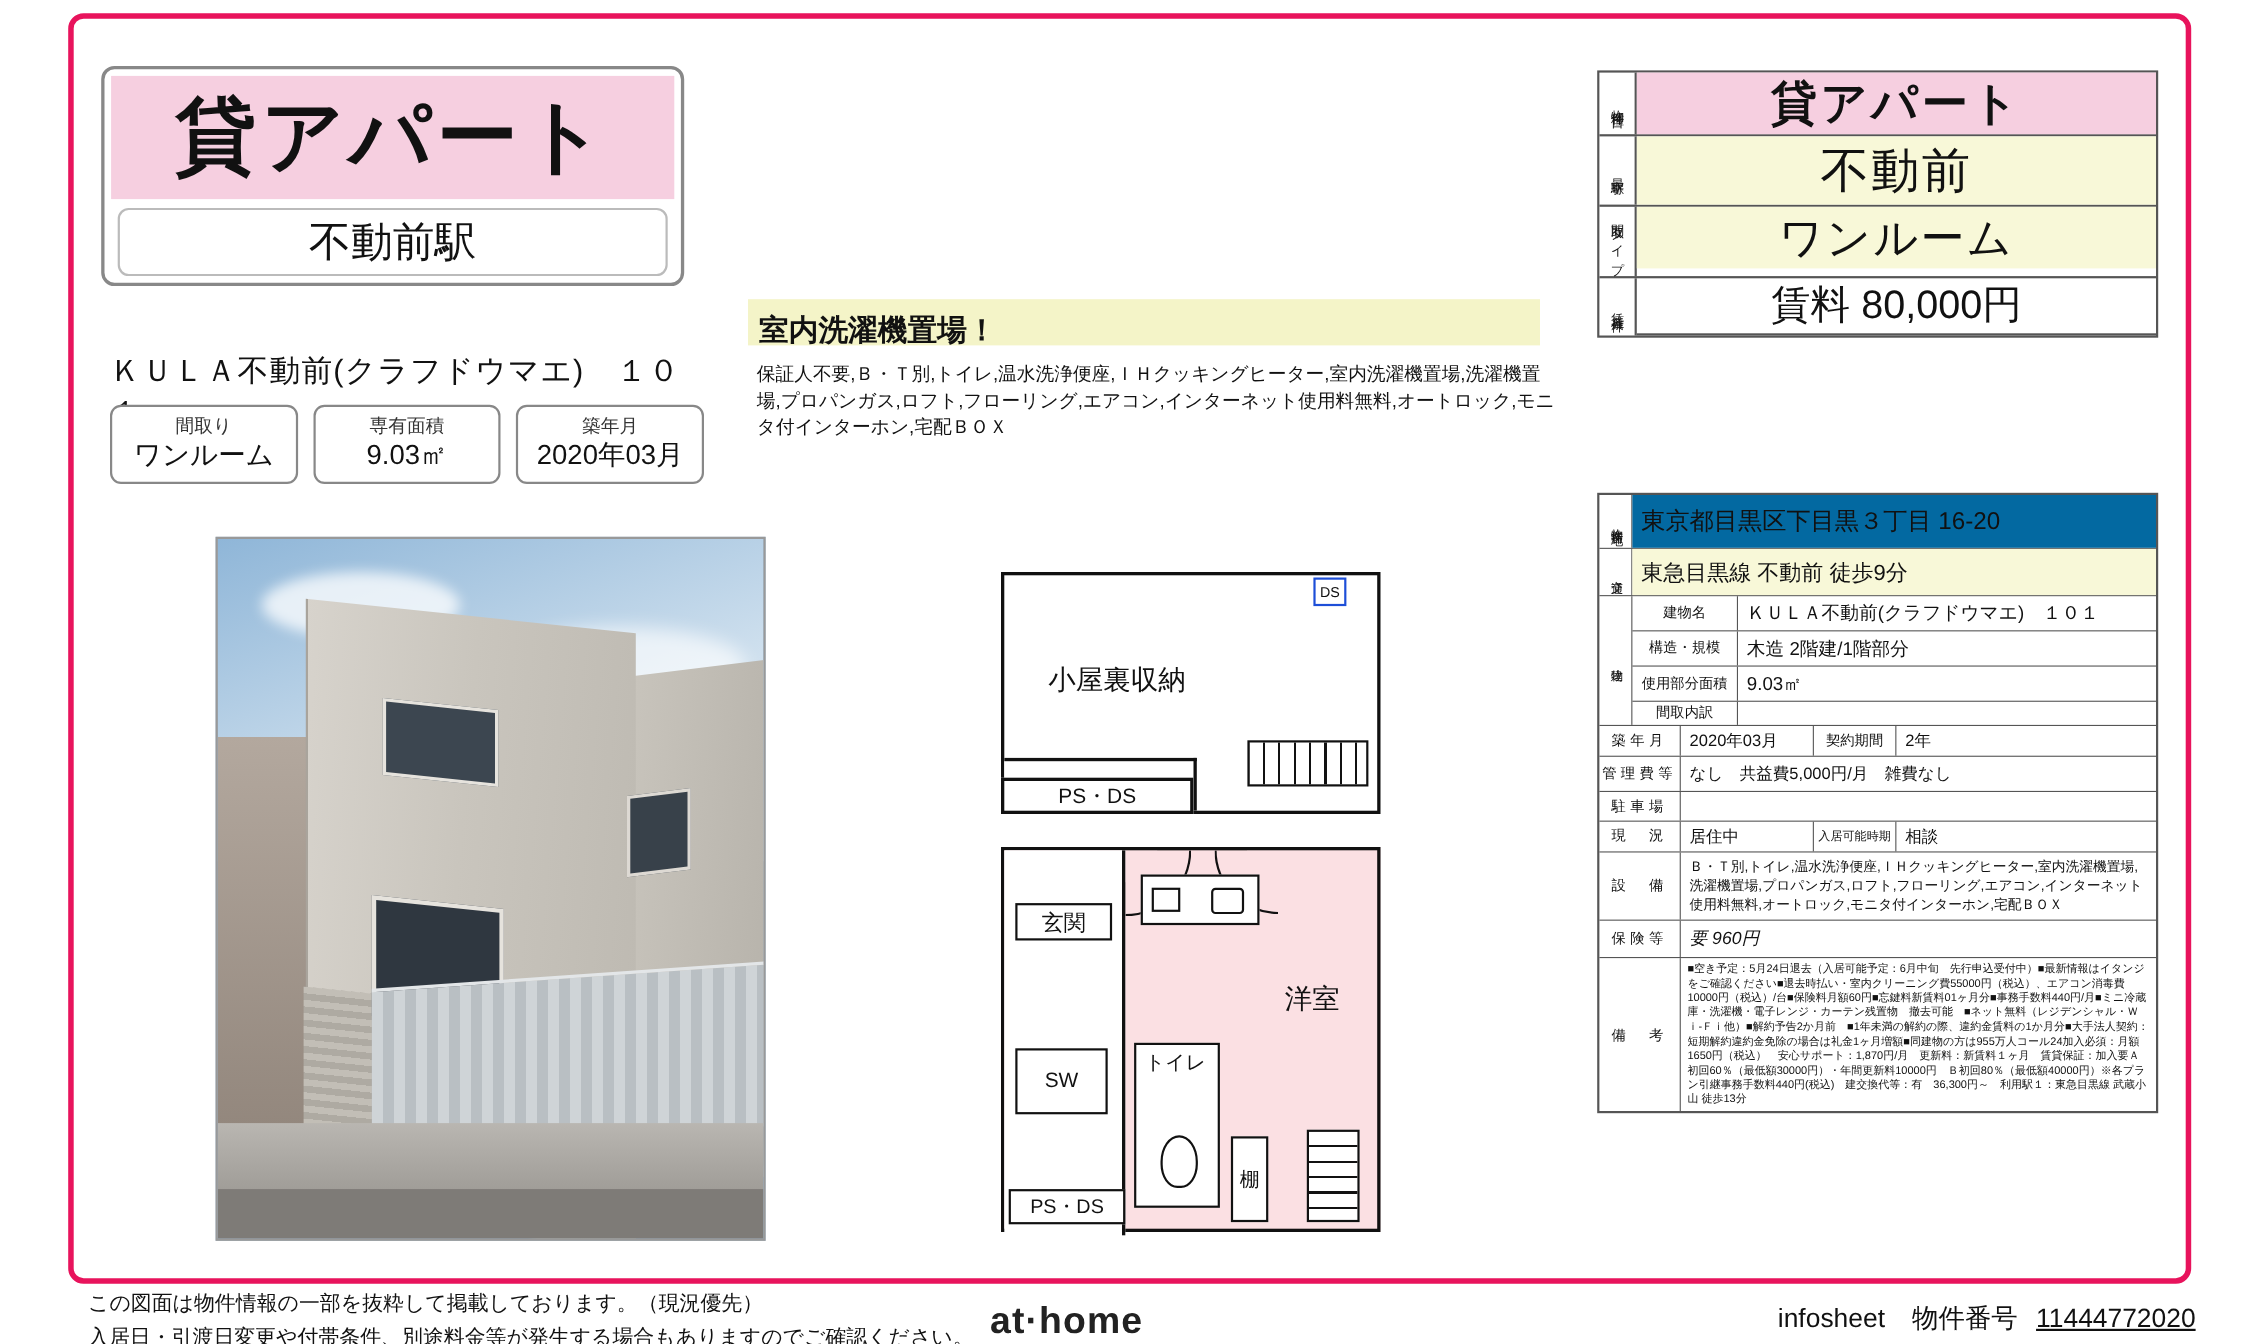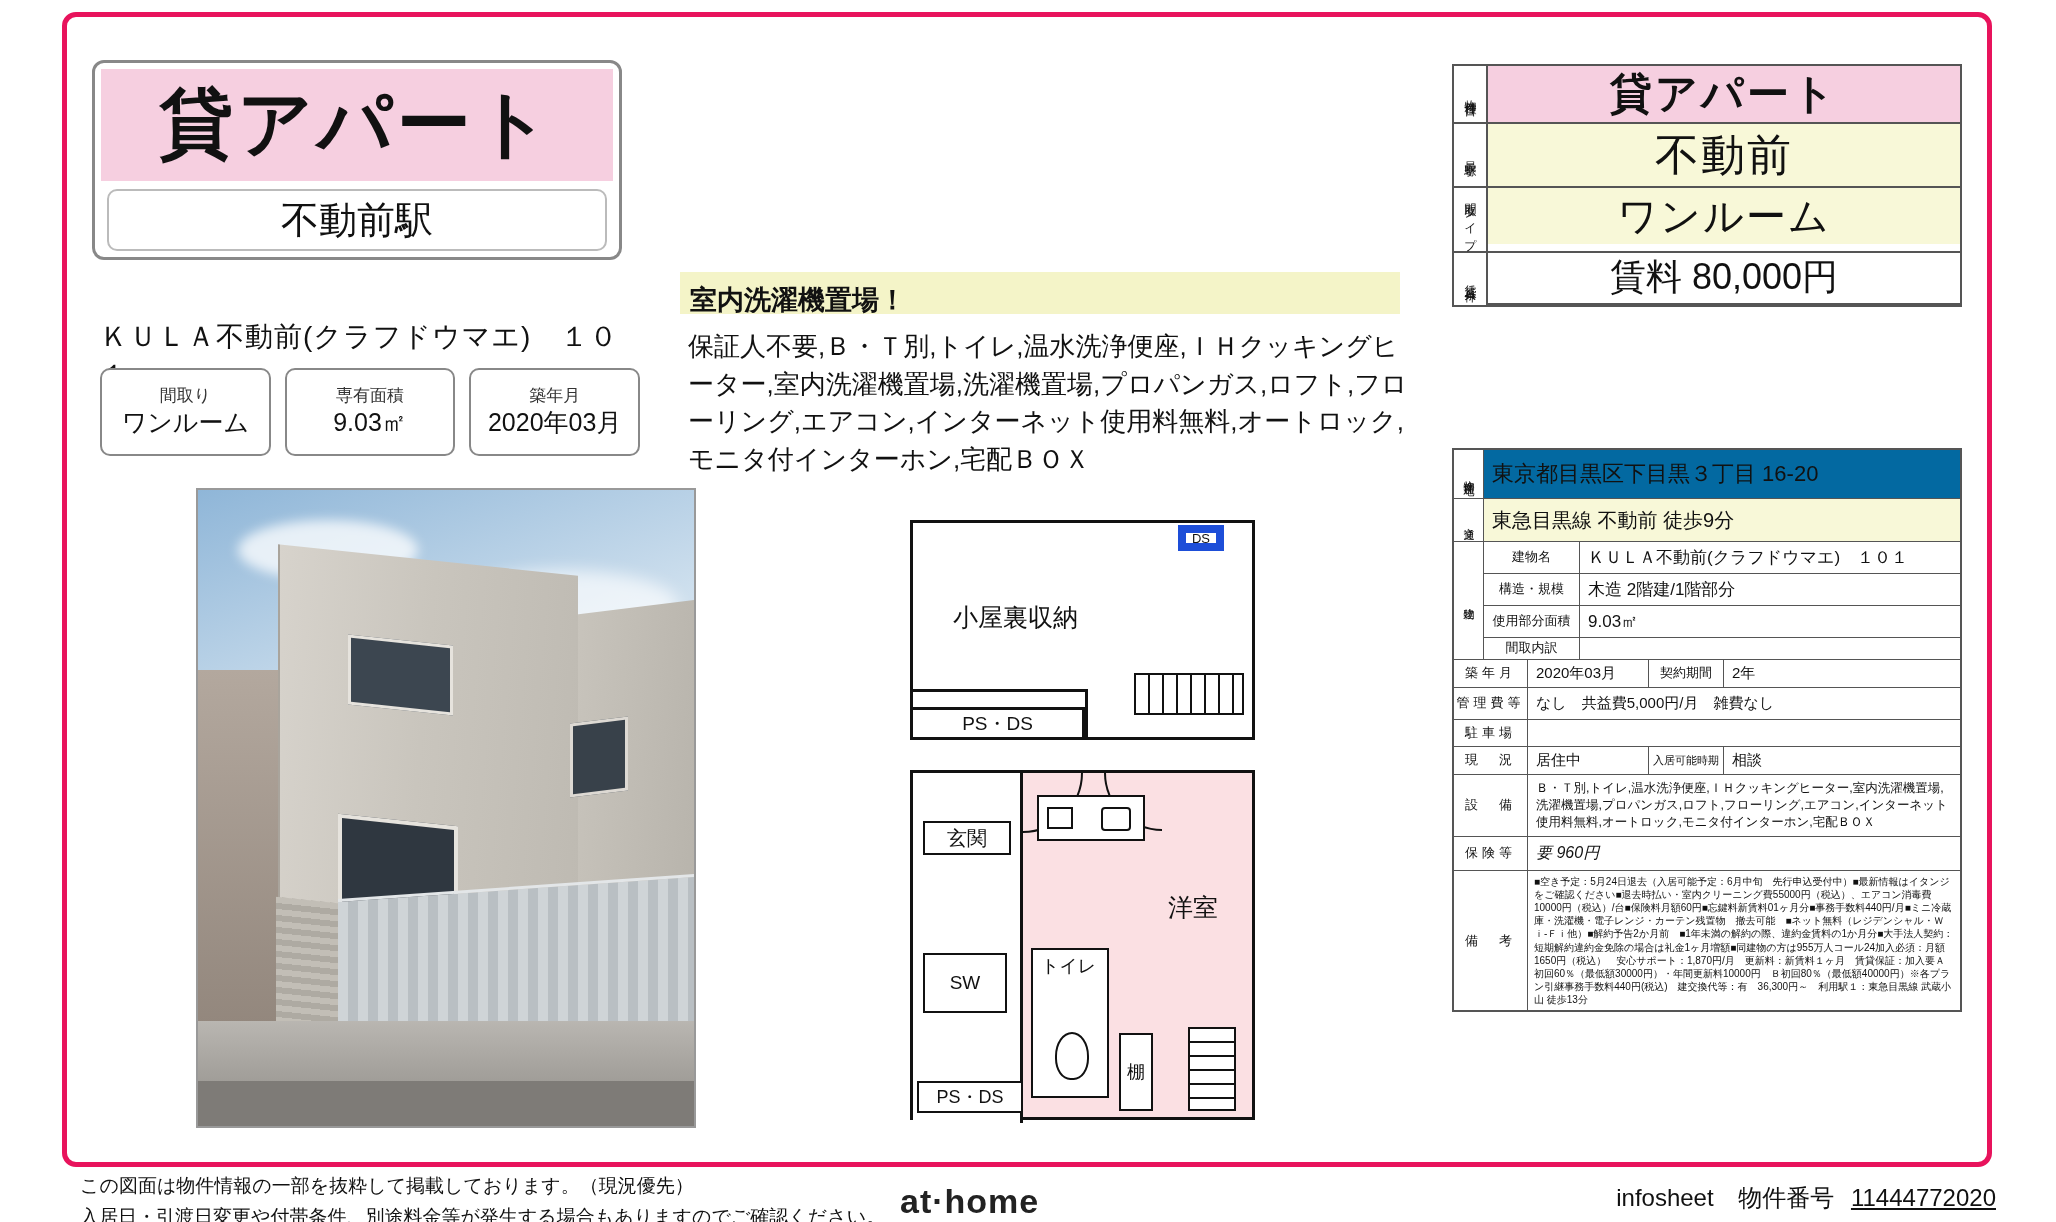--- a/index.html
+++ b/index.html
@@ -35,21 +35,21 @@
     margin-top:8px; width:500px; height:62px; background:#fff;
     border:2px solid #bbb; border-radius:10px;
     display:flex; align-items:center; justify-content:center;
     font-size:38px; color:#111;
   }
   .bldg-name {
     position:absolute; left:100px; top:318px; width:540px;
     font-size:28px; letter-spacing:1px; color:#111;
   }
   .spec-row {
-    position:absolute; left:100px; top:368px; width:540px; height:88px;
+    position:absolute; left:100px; top:368px; width:540px; height:72px;
     display:flex; gap:14px;
   }
   .spec-cell {
     flex:1; border:2px solid #888; border-radius:10px; background:#fff;
     display:flex; flex-direction:column; align-items:center; justify-content:center;
   }
   .spec-cell .lbl { font-size:17px; color:#333; line-height:1.1; }
   .spec-cell .val { font-size:25px; color:#111; line-height:1.2; margin-top:2px; }
 
   .photo {
@@ -124,33 +124,33 @@
   
   .check-title {
     position:absolute; left:690px; top:282px; font-size:27px; font-weight:bold; color:#111;
   }
   .check-hl {
     position:absolute; left:680px; top:272px; width:720px; height:42px;
     background:#f4f4c8;
   }
   .check-body {
     position:absolute; left:688px; top:328px; width:730px;
-    font-size:26px; line-height:1.45; color:#111; letter-spacing:0px;
+    font-size:17px; line-height:1.45; color:#111; letter-spacing:0px;
   }
 
   
   .plan { position:absolute; left:890px; top:520px; width:380px; height:600px; }
 
   .plan-top {
     position:absolute; left:20px; top:0; width:345px; height:220px;
     border:3px solid #111; background:#fff;
   }
   .plan-top .ds {
-    position:absolute; right:28px; top:2px; width:46px; height:26px;
-    border:8px solid #1d4ed8; font-size:13px; display:flex; align-items:center; justify-content:center;
+    position:absolute; right:28px; top:2px; width:30px; height:26px;
+    border:2px solid #1d4ed8; font-size:13px; display:flex; align-items:center; justify-content:center;
   }
   .plan-top .lbl {
     position:absolute; left:40px; top:78px; font-size:25px;
   }
   .plan-top .stair {
     position:absolute; right:8px; bottom:22px; width:110px; height:42px;
     border:2px solid #111;
     background:repeating-linear-gradient(90deg,#fff 0 12px,#111 12px 14px);
   }
   .plan-top .cut {

